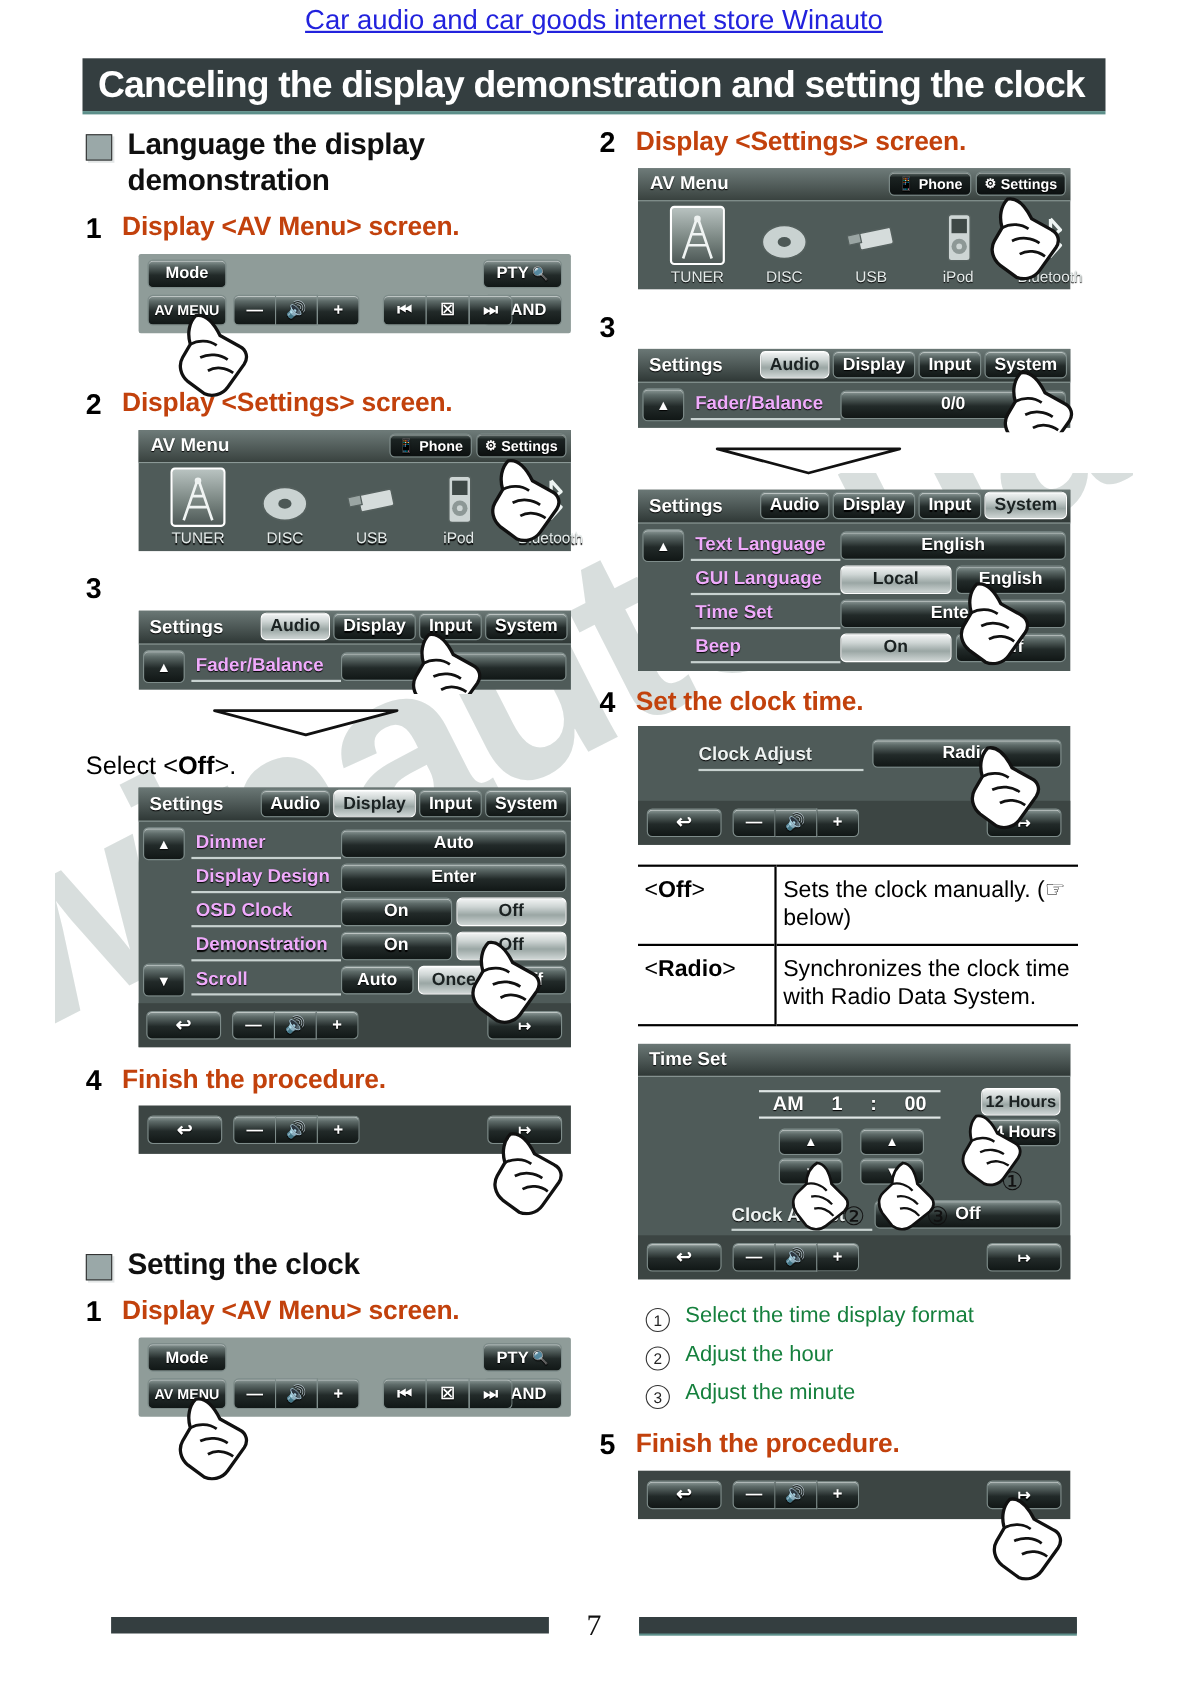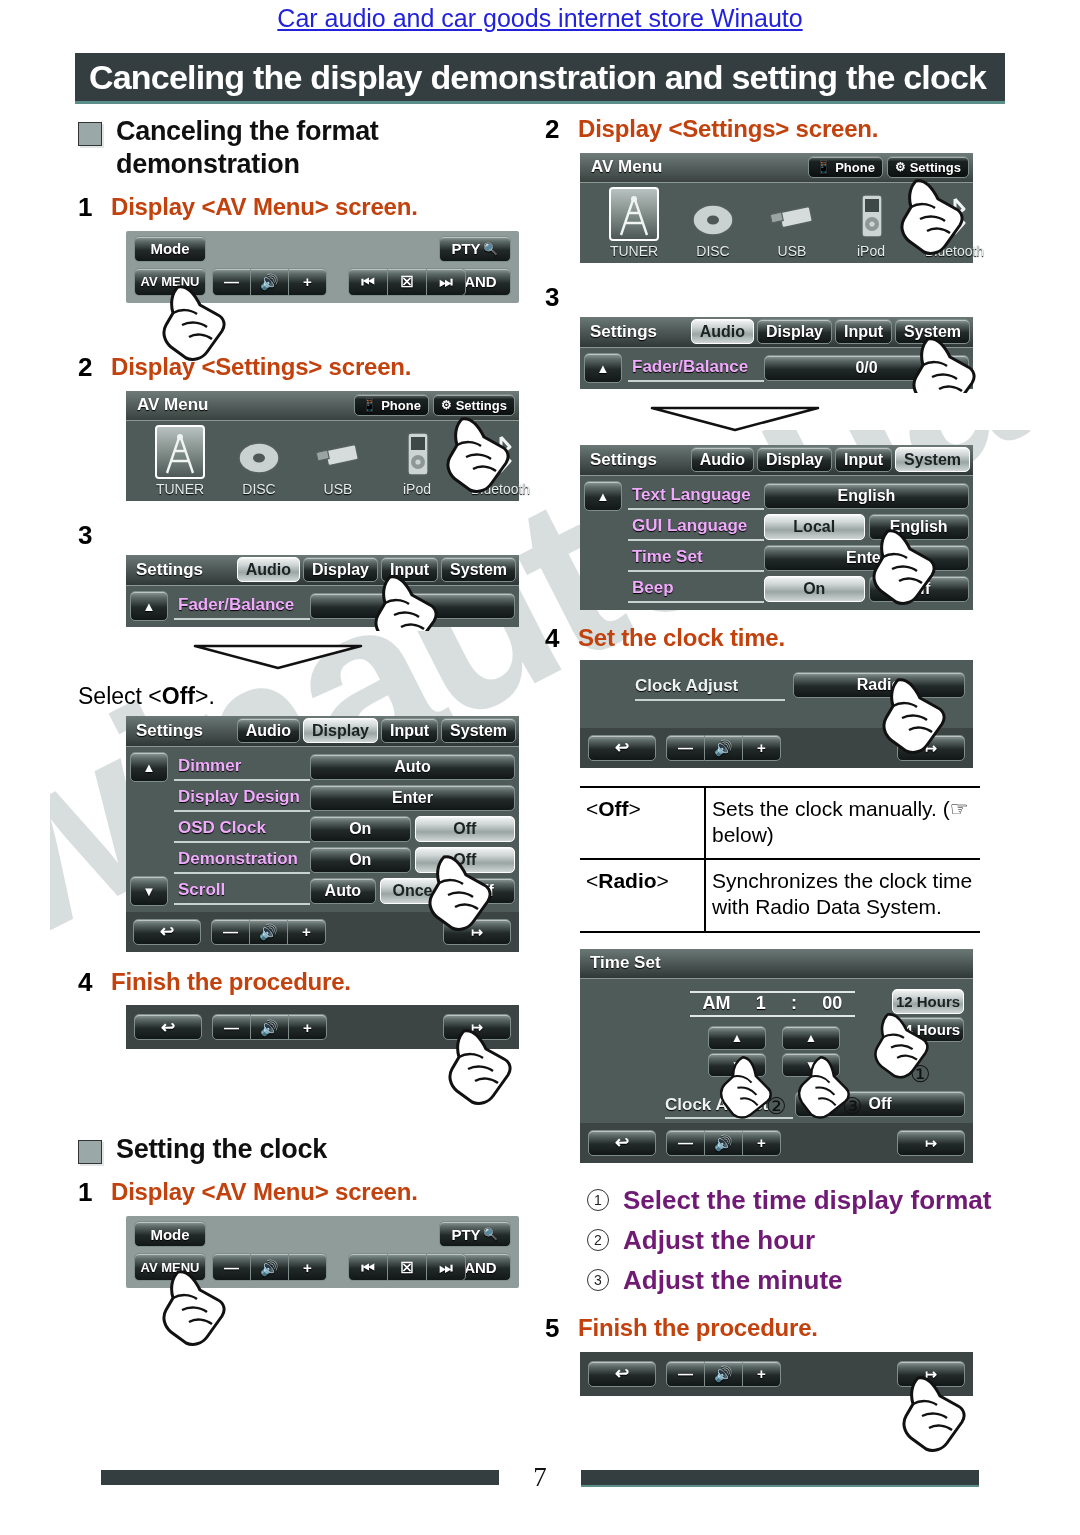--- a/index.html
+++ b/index.html
@@ -174,21 +174,21 @@
   .optable td.k{ width:125px; font-weight:400;margin-left:36px;}
   .optable td.k b{ font-weight:700;}
   .optable td.v{ border-left:2px solid #000;}
 
   
   .clist{ margin-top:14px; }
   .clist .ci{ display:flex;align-items:flex-start;margin-bottom:9px;}
   .clist .num{ width:22px;height:22px;border:1.6px solid #333;border-radius:50%;
     font-size:14px;display:flex;align-items:center;justify-content:center;
     margin-right:14px;flex:0 0 auto;margin-top:4px;color:#222;}
-  .clist .txt{ font-size:26px;color:#701a75;font-weight:bold;}
+  .clist .txt{ font-size:20px;color:#15803d;}
 
   
   .ts-scr{ width:393px; height:214px; background:#4f5b59; position:relative;}
   .ts-top{ height:30px;background:linear-gradient(180deg,#6b7876,#2f3836);
     display:flex;align-items:center;border-bottom:1px solid #8b9896;}
   .ts-top .ttl{color:#fff;font-size:17px;font-weight:700;padding-left:10px;text-shadow:0 1px 1px #000;}
   .ts-time{ position:absolute; left:110px; top:42px; width:165px; height:26px;
     border-top:2px solid #dfe6e5;border-bottom:2px solid #dfe6e5;
     display:flex;align-items:center;justify-content:space-around;
     color:#fff;font-size:18px;font-weight:700;text-shadow:0 1px 1px #000;}
@@ -233,21 +233,21 @@
 <div class="page">
 
   <a class="store-link" href="#">Car audio and car goods internet store Winauto</a>
 
   <div class="title-banner">Canceling the display demonstration and setting the clock</div>
 
   <div class="col-left">
 
     <div class="sec-head">
       <div class="sec-sq"></div>
-      <div class="sec-title">Canceling the format demonstration</div>
+      <div class="sec-title">Language the display demonstration</div>
     </div>
 
     <div class="step">
       <div class="step-num">1</div>
       <div class="step-text">Display &lt;AV Menu&gt; screen.</div>
     </div>
 
     <div style="position:relative;margin:8px 0 0 48px;height:110px;">
       <div class="avbar">
         <div class="btn b mode-btn">Mode</div>

